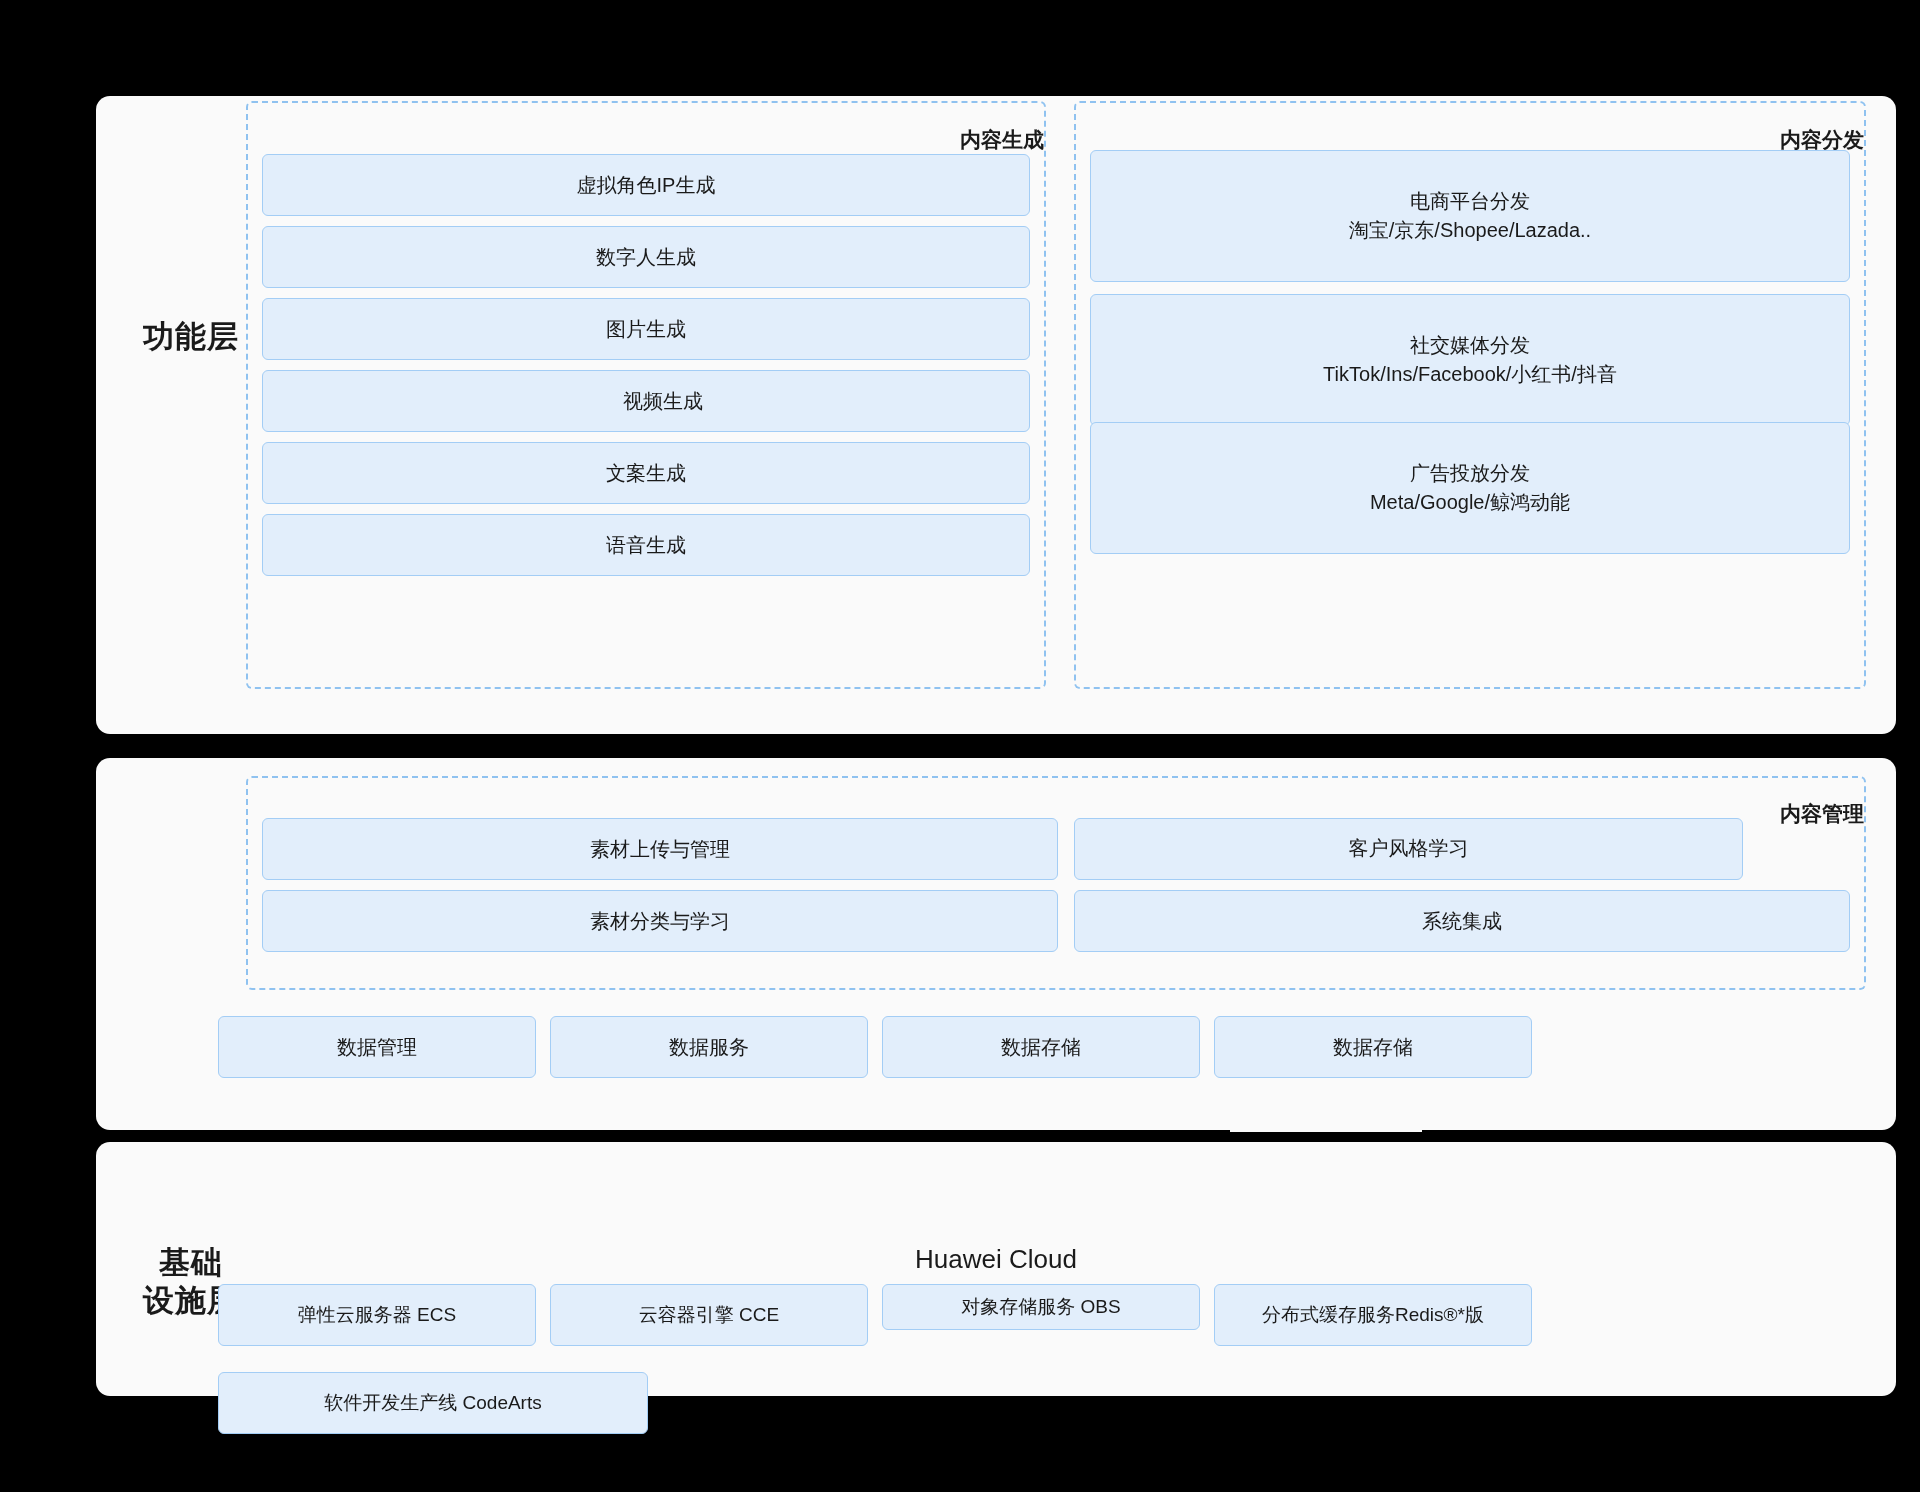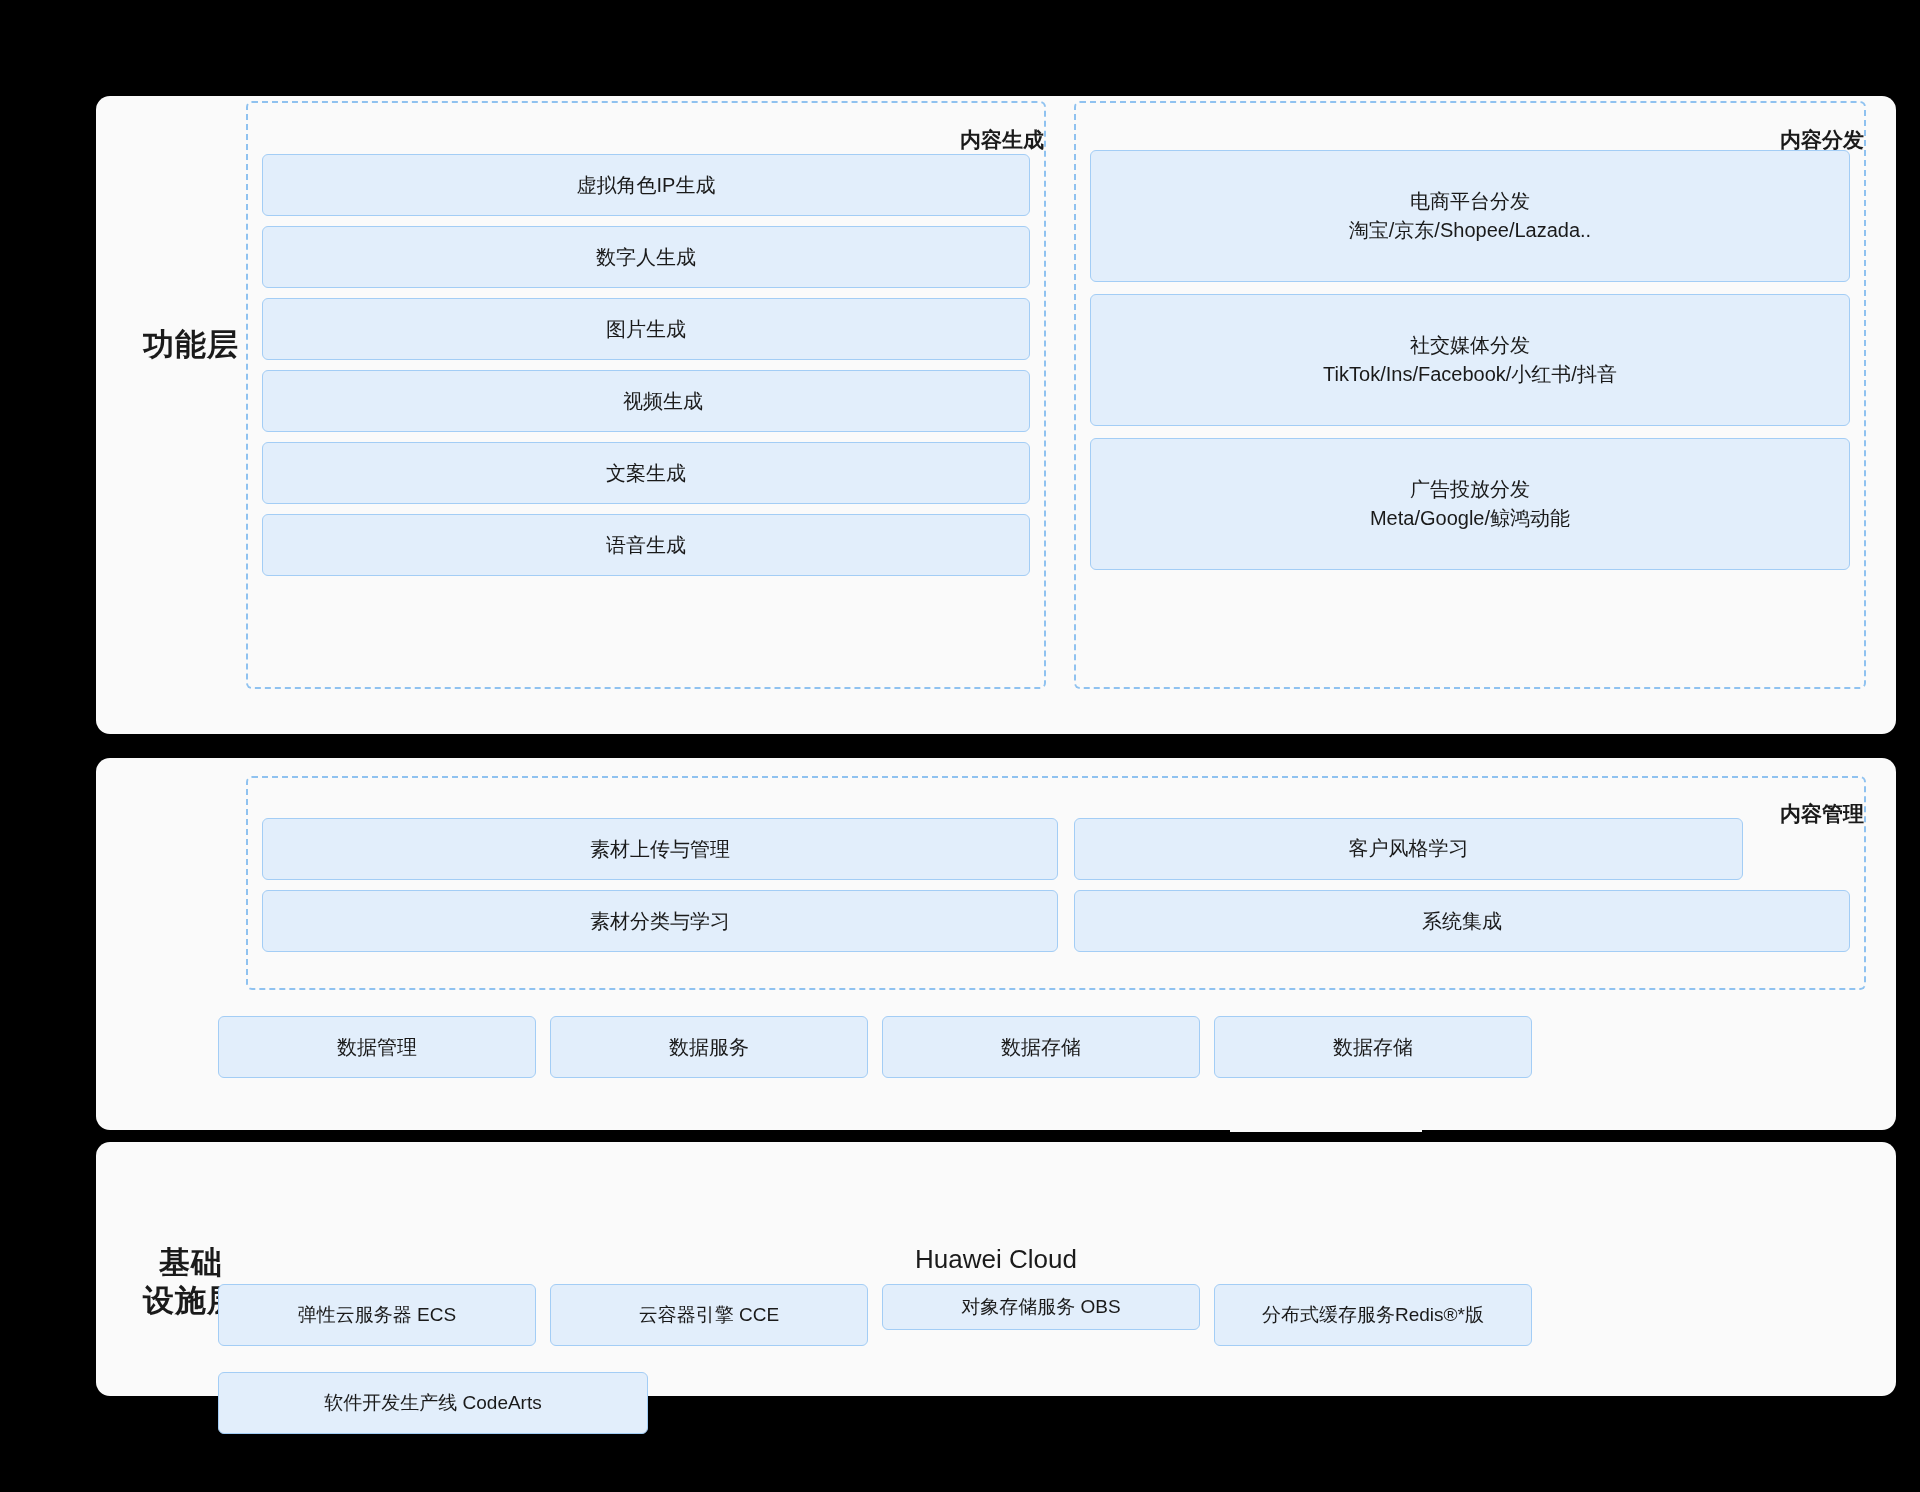--- a/index.html
+++ b/index.html
@@ -85,40 +85,40 @@
     color: #1a1a1a;
   }
 </style>
 </head>
 <body>
 
 <div class="stage">
 
   <div class="panel" id="panel-function">
 
-    <div class="layer-label" style="top:230px;">功能层</div>
+    <div class="layer-label" style="top:222px;">功能层</div>
 
     <div class="dashed-group" style="left:150px; top:5px; width:800px; height:588px;">
       <div class="group-title" style="top:23px;">内容生成</div>
     </div>
     <div class="bbox" style="left:166px; top:58px; width:768px; height:62px;">虚拟角色IP生成</div>
     <div class="bbox" style="left:166px; top:130px; width:768px; height:62px;">数字人生成</div>
     <div class="bbox" style="left:166px; top:202px; width:768px; height:62px;">图片生成</div>
     <div class="bbox" style="left:166px; top:274px; width:768px; height:62px;padding-left:44px;">视频生成</div>
     <div class="bbox" style="left:166px; top:346px; width:768px; height:62px;">文案生成</div>
     <div class="bbox" style="left:166px; top:418px; width:768px; height:62px;">语音生成</div>
 
     <div class="dashed-group" style="left:978px; top:5px; width:792px; height:588px;">
       <div class="group-title" style="top:23px;">内容分发</div>
     </div>
     <div class="bbox two-line" style="left:994px; top:54px; width:760px; height:132px;">电商平台分发
 淘宝/京东/Shopee/Lazada..</div>
     <div class="bbox two-line" style="left:994px; top:198px; width:760px; height:132px;">社交媒体分发
 TikTok/Ins/Facebook/小红书/抖音</div>
-    <div class="bbox two-line" style="left:994px; top:342px; width:760px; height:132px;">广告投放分发
+    <div class="bbox two-line" style="left:994px; top:326px; width:760px; height:132px;">广告投放分发
 Meta/Google/鲸鸿动能</div>
   </div>
 
   <div class="panel" id="panel-data">
 
 
     <div class="dashed-group" style="left:150px; top:18px; width:1620px; height:214px;">
       <div class="group-title" style="top:22px;">内容管理</div>
     </div>
     <div class="bbox" style="left:166px; top:60px; width:796px; height:62px;">素材上传与管理</div>

